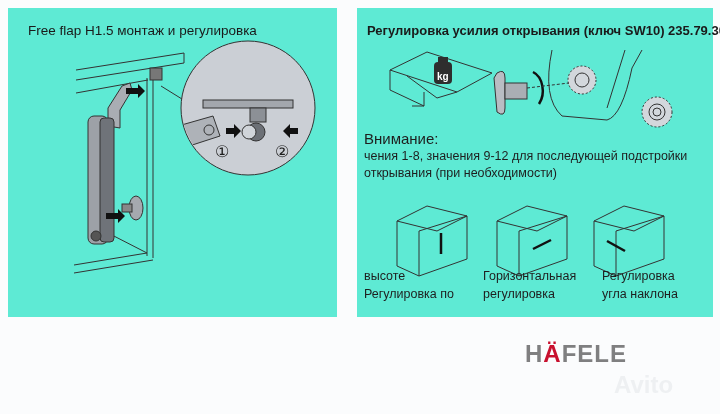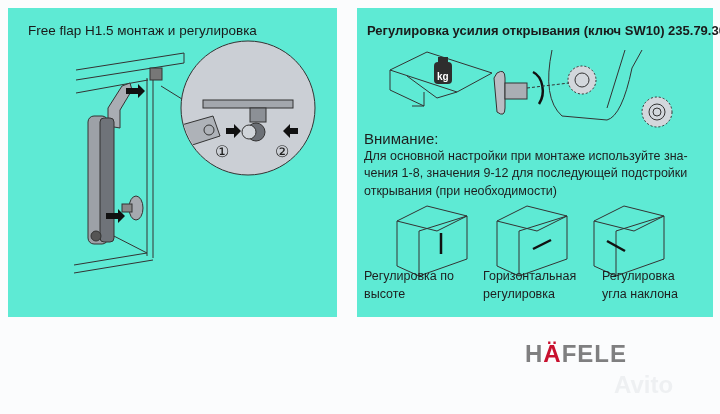--- a/index.html
+++ b/index.html
@@ -124,28 +124,27 @@
     </g>
     <g stroke="#111" stroke-width="2.5">
       <line x1="84" y1="225" x2="84" y2="246"></line>
       <line x1="176" y1="241" x2="194" y2="232"></line>
       <line x1="250" y1="233" x2="268" y2="243"></line>
     </g>
   </svg>
 
   <div class="note">
     <div class="note-h">Внимание:</div>
-    <div>Для основной настройки при монтаже используйте зна-</div>
     <div>чения 1-8, значения 9-12 для последующей подстройки</div>
     <div>открывания (при необходимости)</div>
   </div>
 
   <div class="cap" style="left:7px;top:259px;">
+    <div>высоте</div>
     <div>Регулировка по</div>
-    <div>высоте</div>
   </div>
   <div class="cap" style="left:126px;top:259px;">
     <div>Горизонтальная</div>
     <div>регулировка</div>
   </div>
   <div class="cap" style="left:245px;top:259px;">
     <div>Регулировка</div>
     <div>угла наклона</div>
   </div>
 </div>

